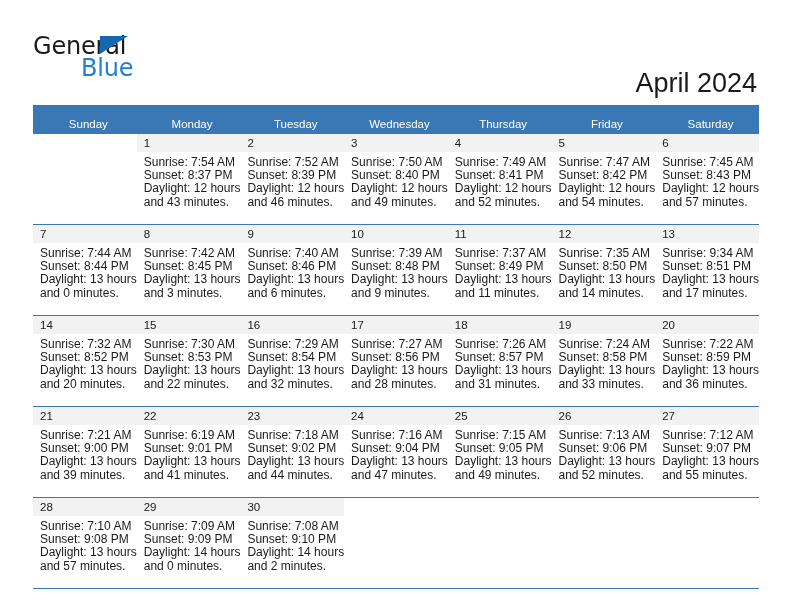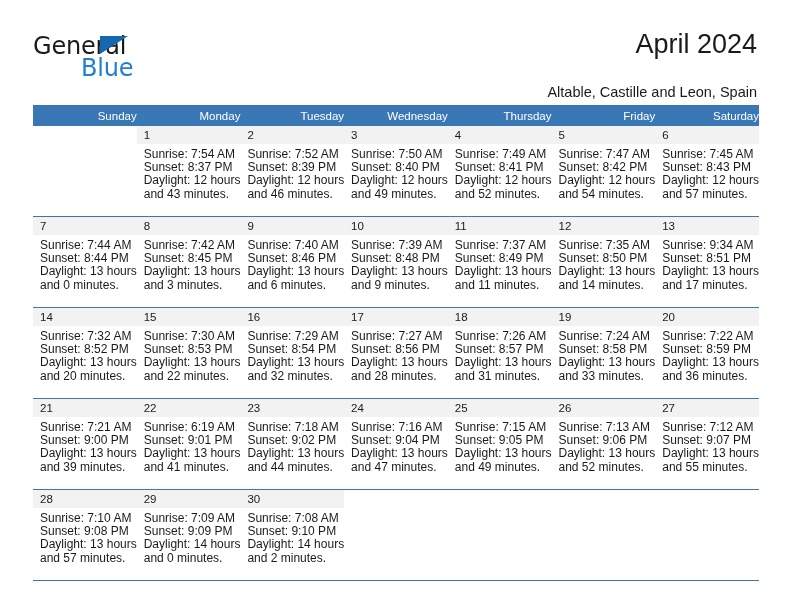--- a/index.html
+++ b/index.html
@@ -71,20 +71,21 @@
     position: absolute;
     right: 0;
     top: 0;
     text-align: right;
   }
   .cal-title {
     font-size: 27px;
     color: #1a1a1a;
     line-height: 32px;
     white-space: nowrap;
+    margin-top: 39px;
   }
   .cal-subtitle {
     font-size: 14.5px;
     color: #1a1a1a;
     line-height: 20px;
     margin-top: 22px;
     white-space: nowrap;
   }
 
   
@@ -94,22 +95,22 @@
     top: 105px;
     width: 726px;
     border-collapse: collapse;
     table-layout: fixed;
   }
   .calendar th {
     background: #3a77b5;
     color: #ffffff;
     font-size: 11.5px;
     font-weight: normal;
-    text-align: right;
-    padding: 4px 0 4px 7px;
+    text-align: center;
+    padding: 12px 0 4px 7px;
     height: 13px;
     border: none;
   }
   .calendar col {
     width: 103.71px;
   }
 
   tr.week-row td {
     vertical-align: top;
     padding: 0;

